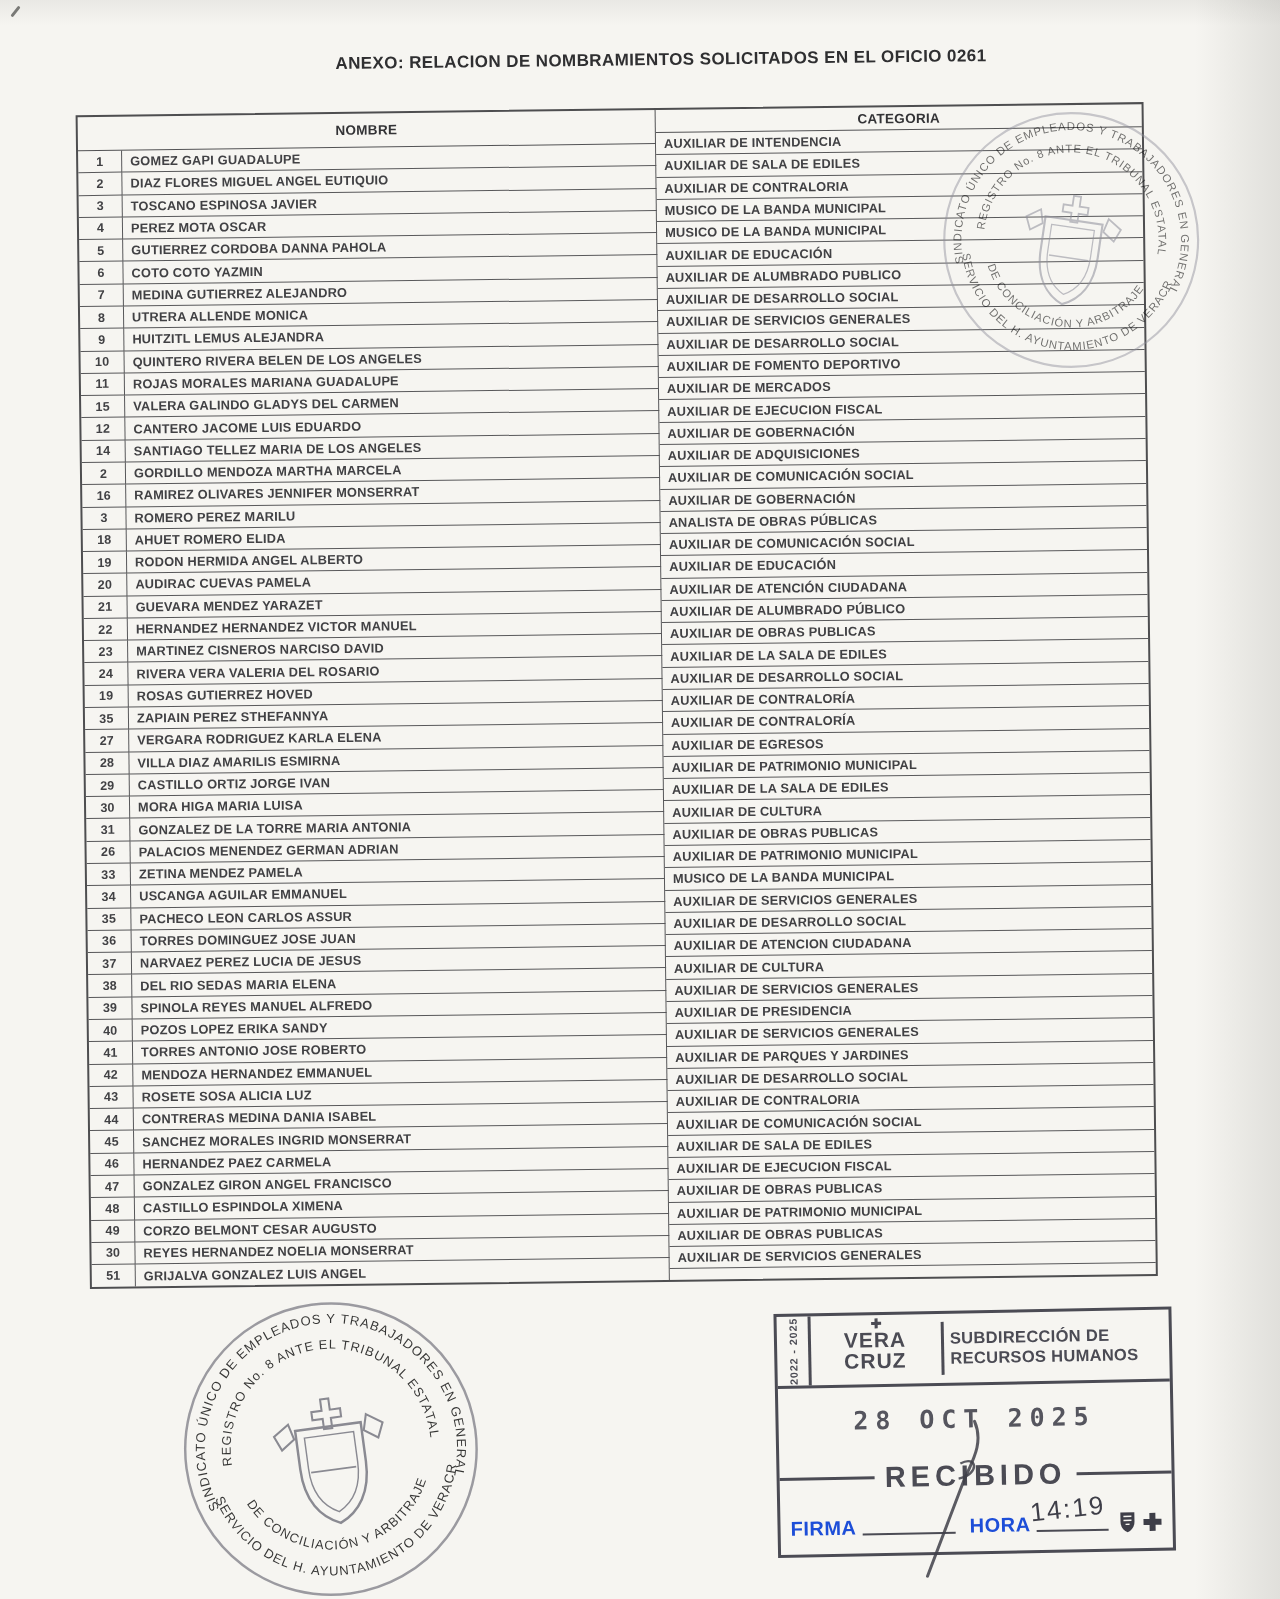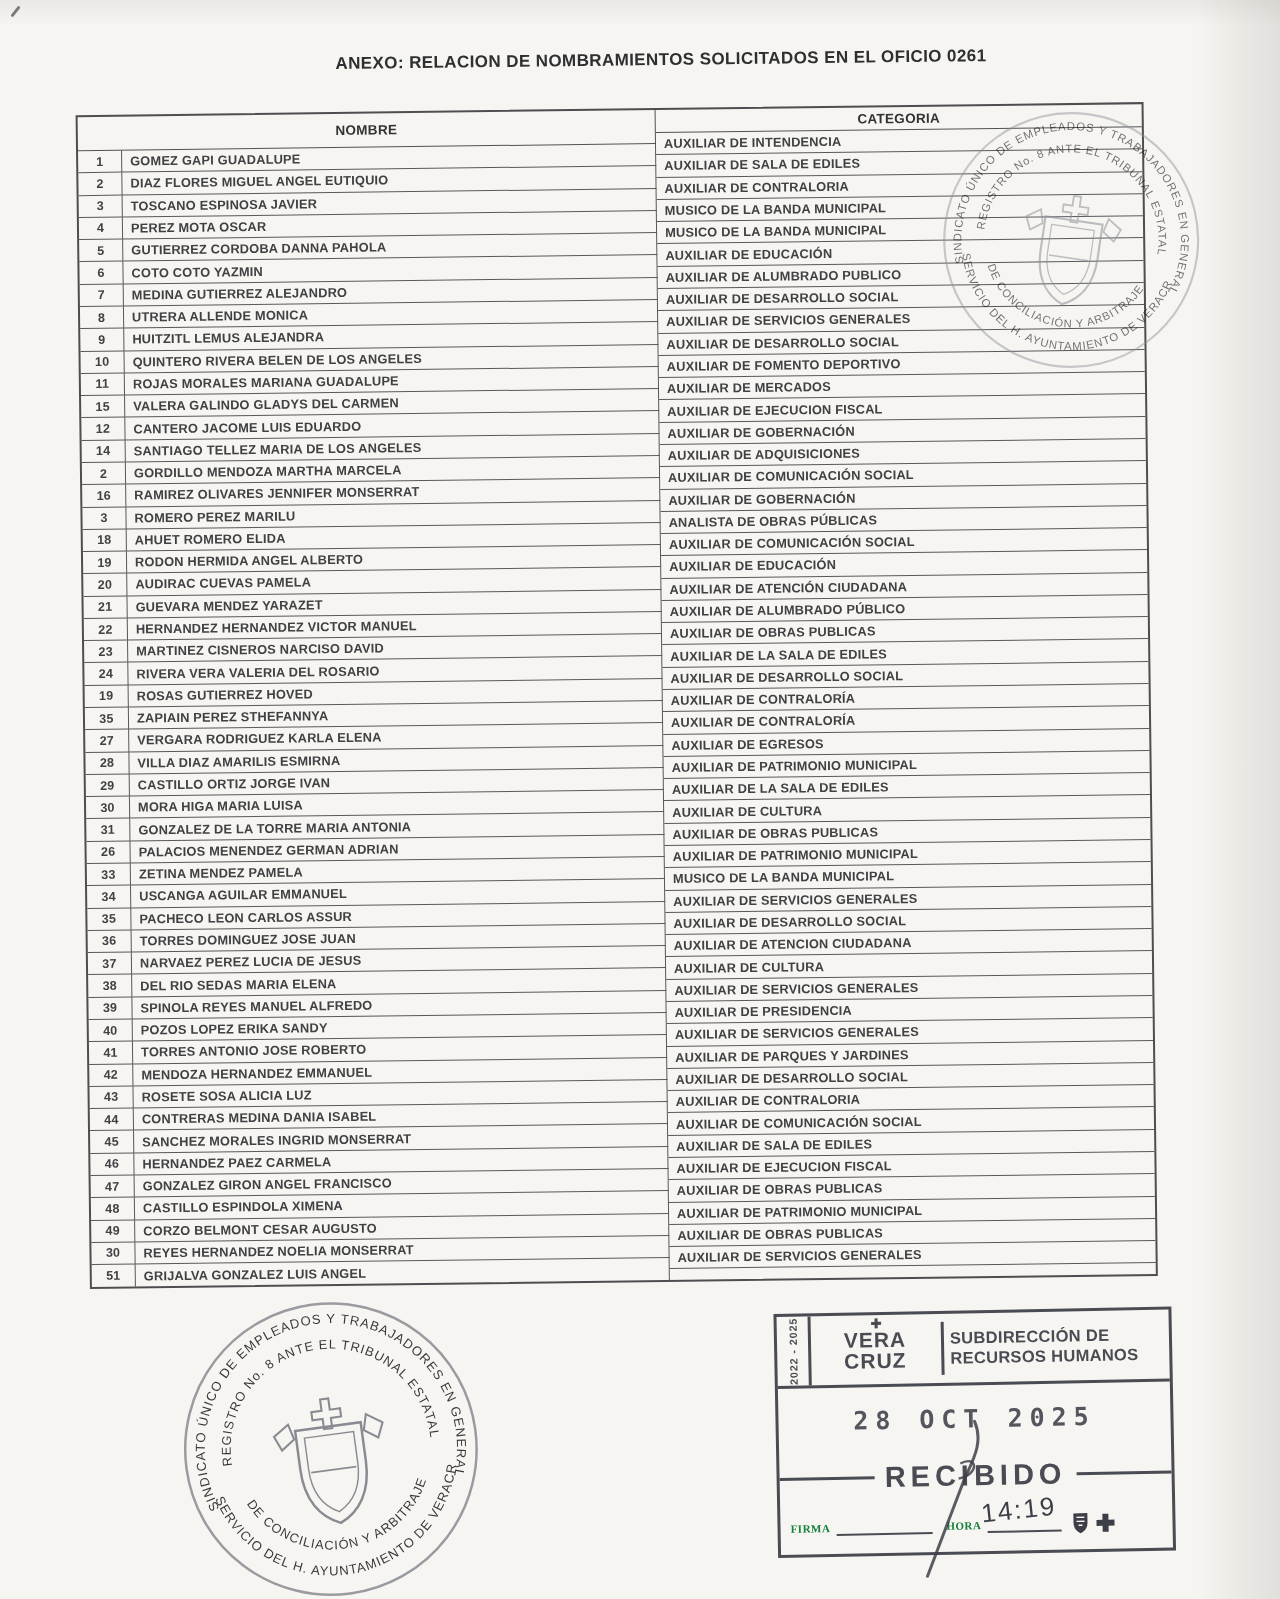--- a/index.html
+++ b/index.html
@@ -72,21 +72,21 @@
   .vc-cross{position:absolute;top:2px;left:60px;font-size:13px;font-weight:bold;color:#4b4b54;}
   .vc-divider{width:3px;background:#4b4b54;margin:8px 6px 8px 2px;}
   .dept{display:flex;flex-direction:column;justify-content:center;line-height:1.2;}
   .dept div{font-size:16.5px;font-weight:bold;letter-spacing:.3px;color:#4b4b54;}
   .stamp-date{height:66px;display:flex;align-items:center;justify-content:center;
     font-family:"DejaVu Sans Mono",monospace;font-weight:bold;font-size:25px;letter-spacing:7px;color:#55555e;}
   .stamp-recibido{height:48px;display:flex;align-items:center;}
   .r-line{flex:1;height:3px;background:#4b4b54;}
   .r-word{margin:0 10px;font-size:29px;font-weight:bold;letter-spacing:5px;color:#4b4b54;}
   .stamp-firma{height:52px;display:flex;align-items:center;padding:0 10px;position:relative;}
-  .lbl{font-size:11px;font-weight:bold;letter-spacing:.5px;color:#15803d;font-family:Liberation Serif, serif;}
+  .lbl{font-size:20px;font-weight:bold;letter-spacing:.5px;color:#1d4ed8;}
   .sig-line{width:96px;border-bottom:2.2px solid #4b4b54;height:14px;margin:0 14px 0 6px;}
   .hora-line{width:74px;border-bottom:2.2px solid #4b4b54;height:14px;margin-left:6px;position:relative;}
   .hora-value{position:absolute;left:-6px;top:-22px;font-size:26px;color:#3e3e48;
     transform:rotate(-5deg);font-weight:normal;letter-spacing:2px;white-space:nowrap;}
   .stamp-icons{display:flex;align-items:center;gap:6px;margin-left:10px;}
   .sig-svg{position:absolute;left:0;top:0;width:398px;height:300px;overflow:visible;pointer-events:none;}
 </style>
 </head>
 <body>
 

